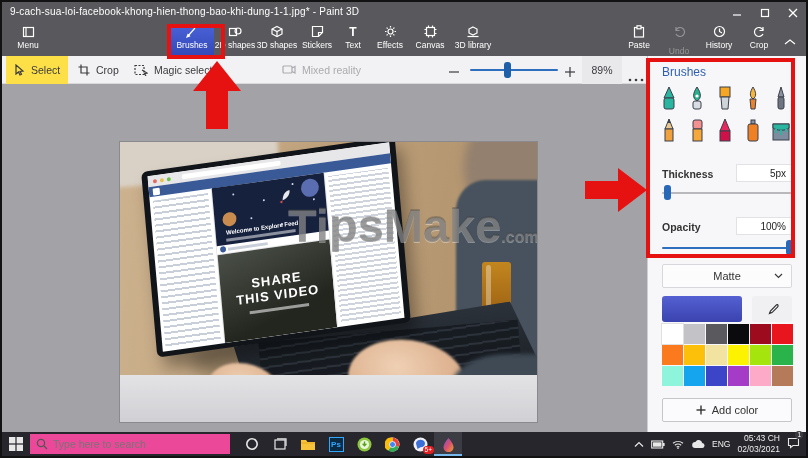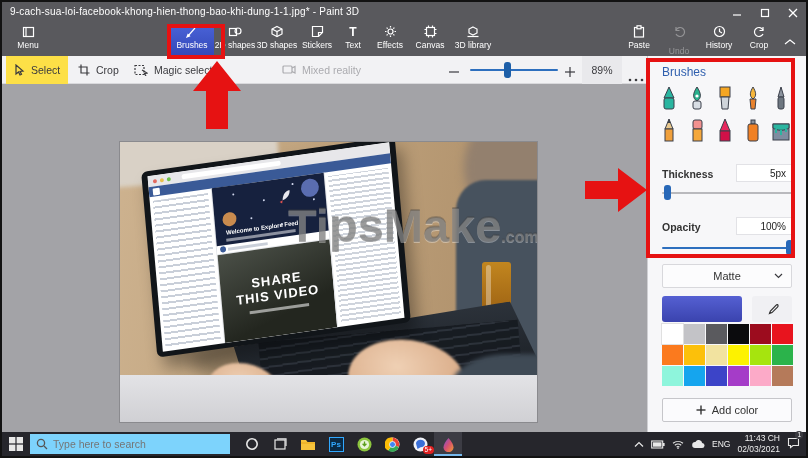--- a/index.html
+++ b/index.html
@@ -105,21 +105,21 @@
   
   .redbox { border:4px solid #e61212; z-index:40; }
   #redbox-tab { left:165px; top:22px; width:58px; height:35px; }
   #redbox-panel { left:644px; top:56px; width:149px; height:200px; }
   #arrow-up { left:190px; top:59px; z-index:41; }
   #arrow-right { left:583px; top:165px; z-index:41; }
 
   
   #taskbar { left:0; top:430px; width:804px; height:24px; background:#26262c; display:flex; align-items:center; z-index:50; }
   #startbtn { width:28px; height:24px; display:flex; align-items:center; justify-content:center; }
-  #searchbox { width:200px; height:20px; background:#7dd3fc; display:flex; align-items:center; gap:5px; padding:0 6px; }
+  #searchbox { width:200px; height:20px; background:#ec4899; display:flex; align-items:center; gap:5px; padding:0 6px; }
   #searchbox input { border:none; outline:none; font-size:10.5px; width:160px; color:#333; font-family:"Liberation Sans",sans-serif; background:transparent; }
   .tbicon { width:28px; height:24px; display:flex; align-items:center; justify-content:center; position:relative; }
   .tbicon.active { background:#3c3c44; box-shadow:inset 0 -2px 0 #76b9ed; }
   #tray { margin-left:auto; display:flex; align-items:center; gap:7px; padding-right:6px; color:#e8e8e8; }
   #tray .txt { font-size:8.5px; color:#efefef; }
   #clock { text-align:right; font-size:8.5px; line-height:1.25; color:#efefef; }
   .badge { position:absolute; right:0px; bottom:2px; background:#e02020; color:#fff; font-size:6.5px; border-radius:5px; padding:0 2px; line-height:8px; }
   #notifbadge { position:absolute; right:-3px; top:-4px; background:#3a3a40; color:#fff; font-size:6.5px; border-radius:5px; padding:0 2px; line-height:8px; }
 </style>
 </head>
@@ -606,21 +606,21 @@
         </svg>
       <svg width="12" height="9">
           <path d="M1 3.2 a8 8 0 0 1 10 0 M2.8 5.2 a5.5 5.5 0 0 1 6.4 0 M4.6 7 a2.8 2.8 0 0 1 2.8 0" fill="none" stroke="#e8e8e8" stroke-width="1.1"></path>
           <circle cx="6" cy="8.2" r="0.8" fill="#e8e8e8"></circle>
         </svg>
       <svg width="14" height="9">
           <path d="M4 8 a3 3 0 0 1 0.4 -6 a3.6 3.6 0 0 1 6.8 1 a2.5 2.5 0 0 1 -0.4 5 Z" fill="#e8e8e8"></path>
         </svg>
       <span class="txt">ENG</span>
       <div id="clock">
-        <div>11:43 CH</div>
+        <div>05:43 CH</div>
         <div>02/03/2021</div>
       </div>
       <div style="position:relative">
         <svg width="13" height="12">
             <path d="M1.5 1.5 H11.5 V8.5 H6 L3.5 10.5 V8.5 H1.5 Z" fill="none" stroke="#e8e8e8" stroke-width="1.1"></path>
           </svg>
         <span id="notifbadge">1</span>
       </div>
     </div>
   </div>

